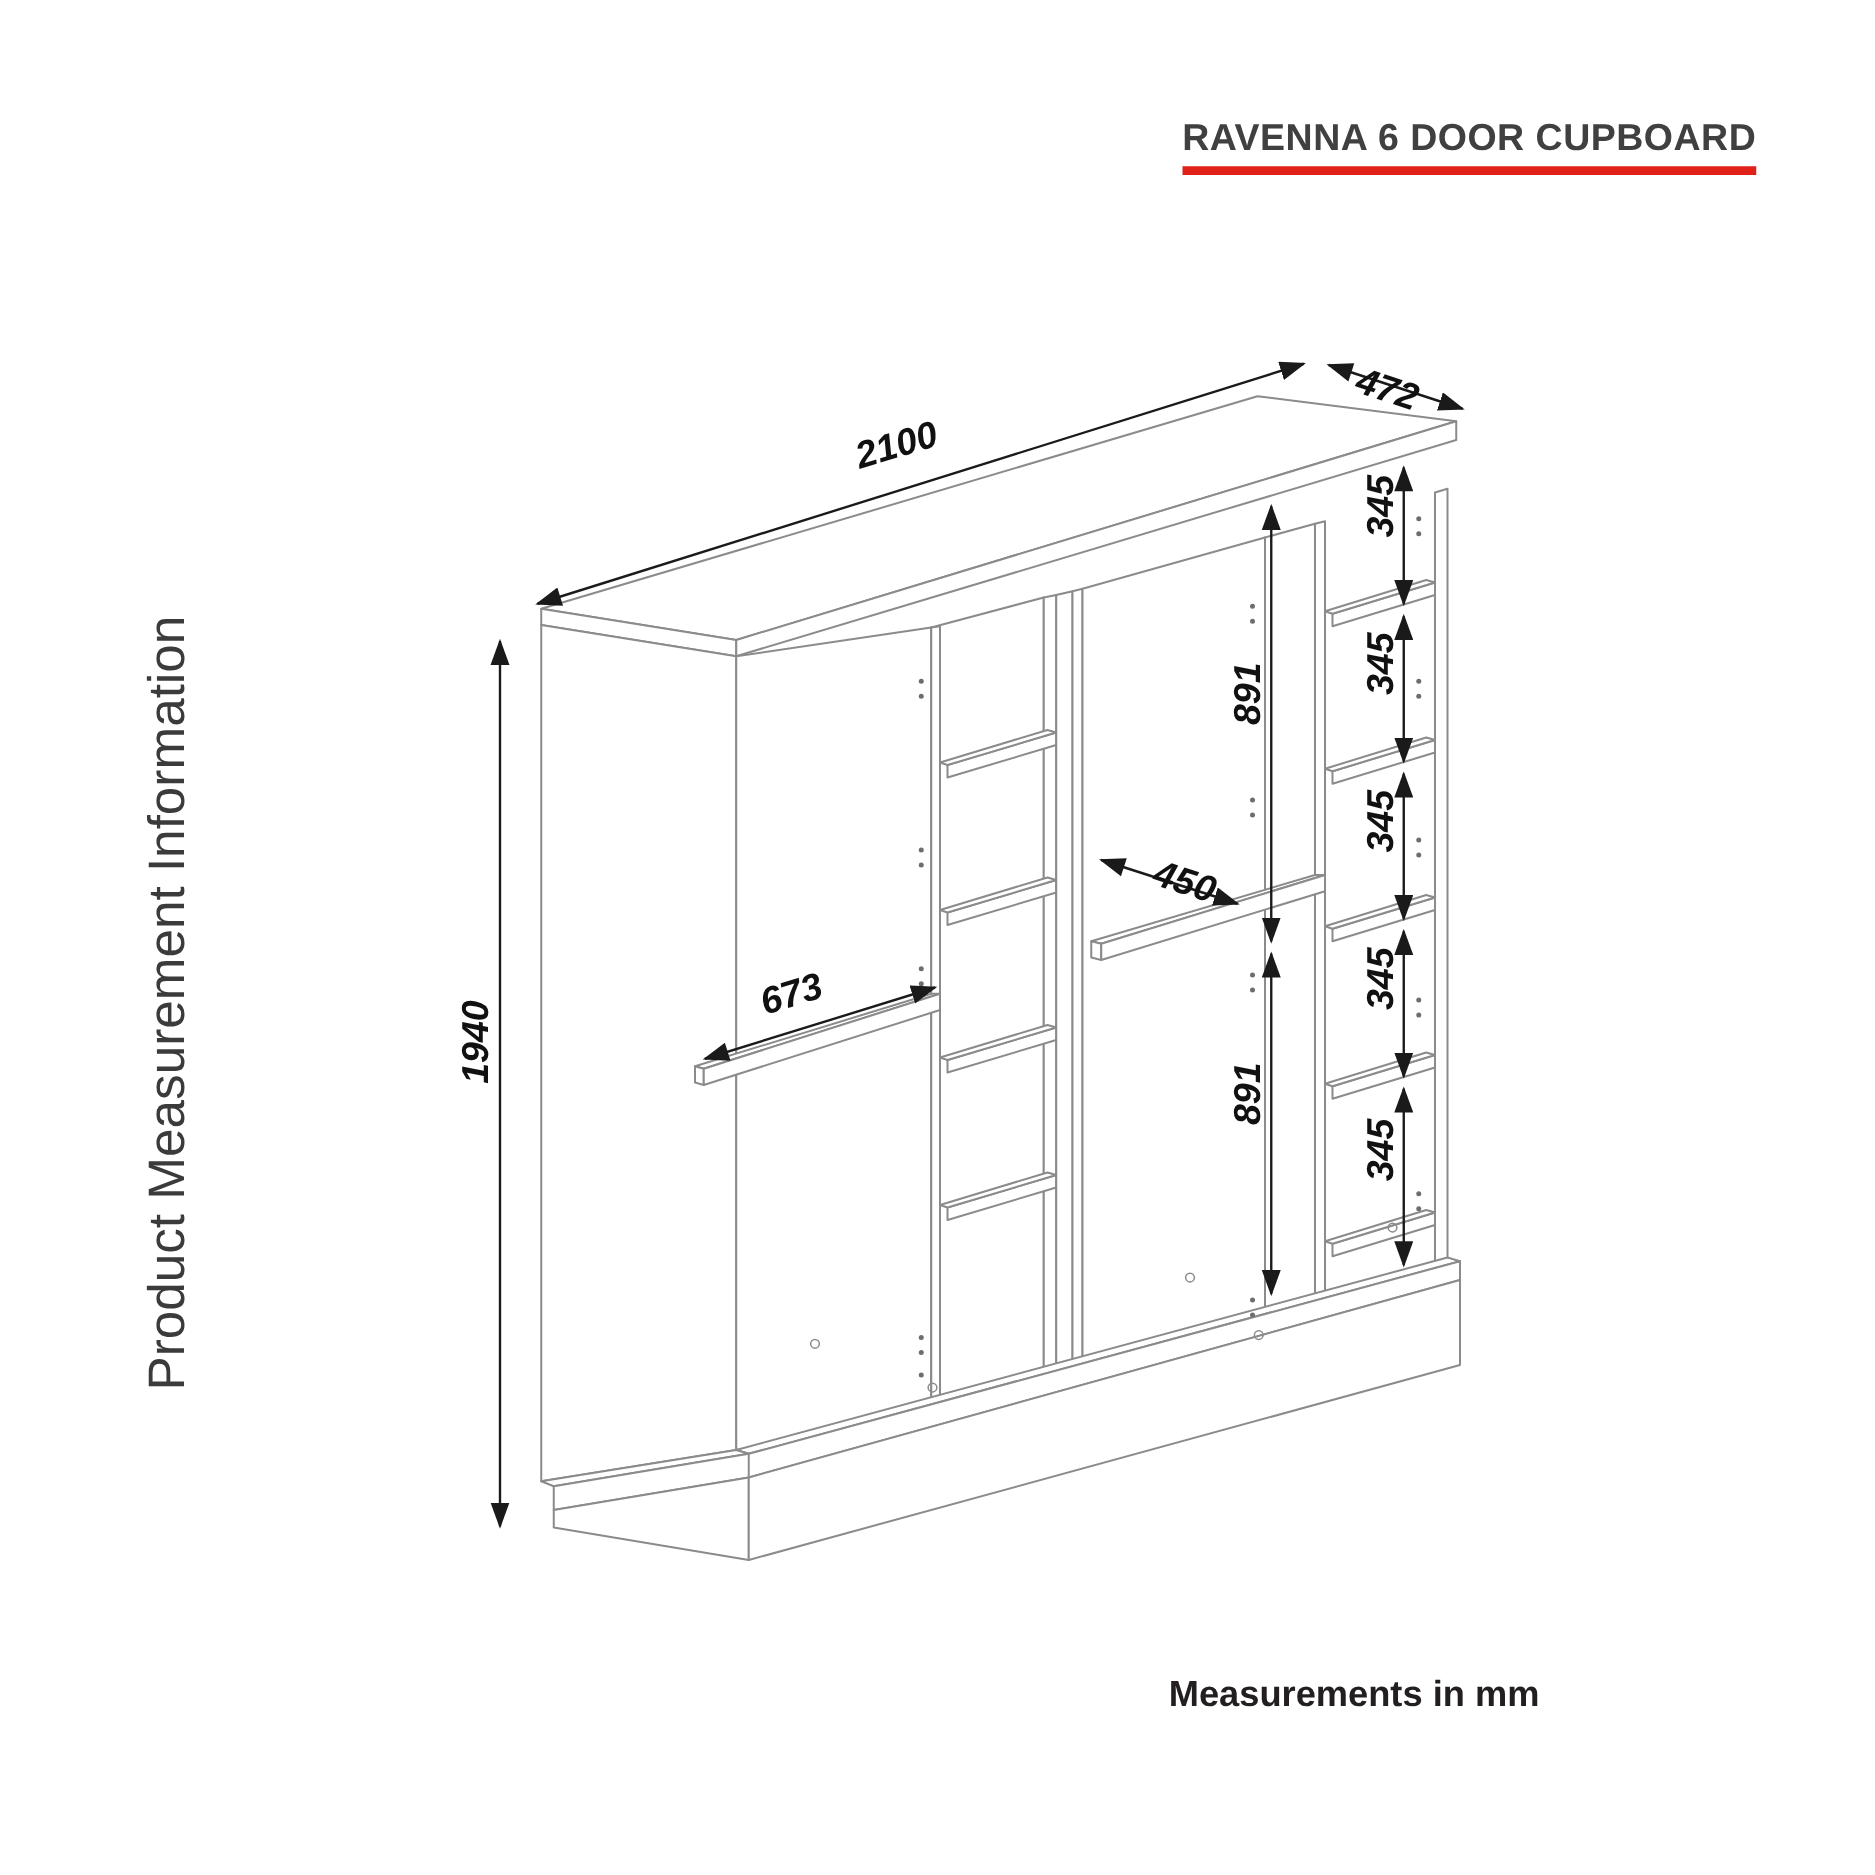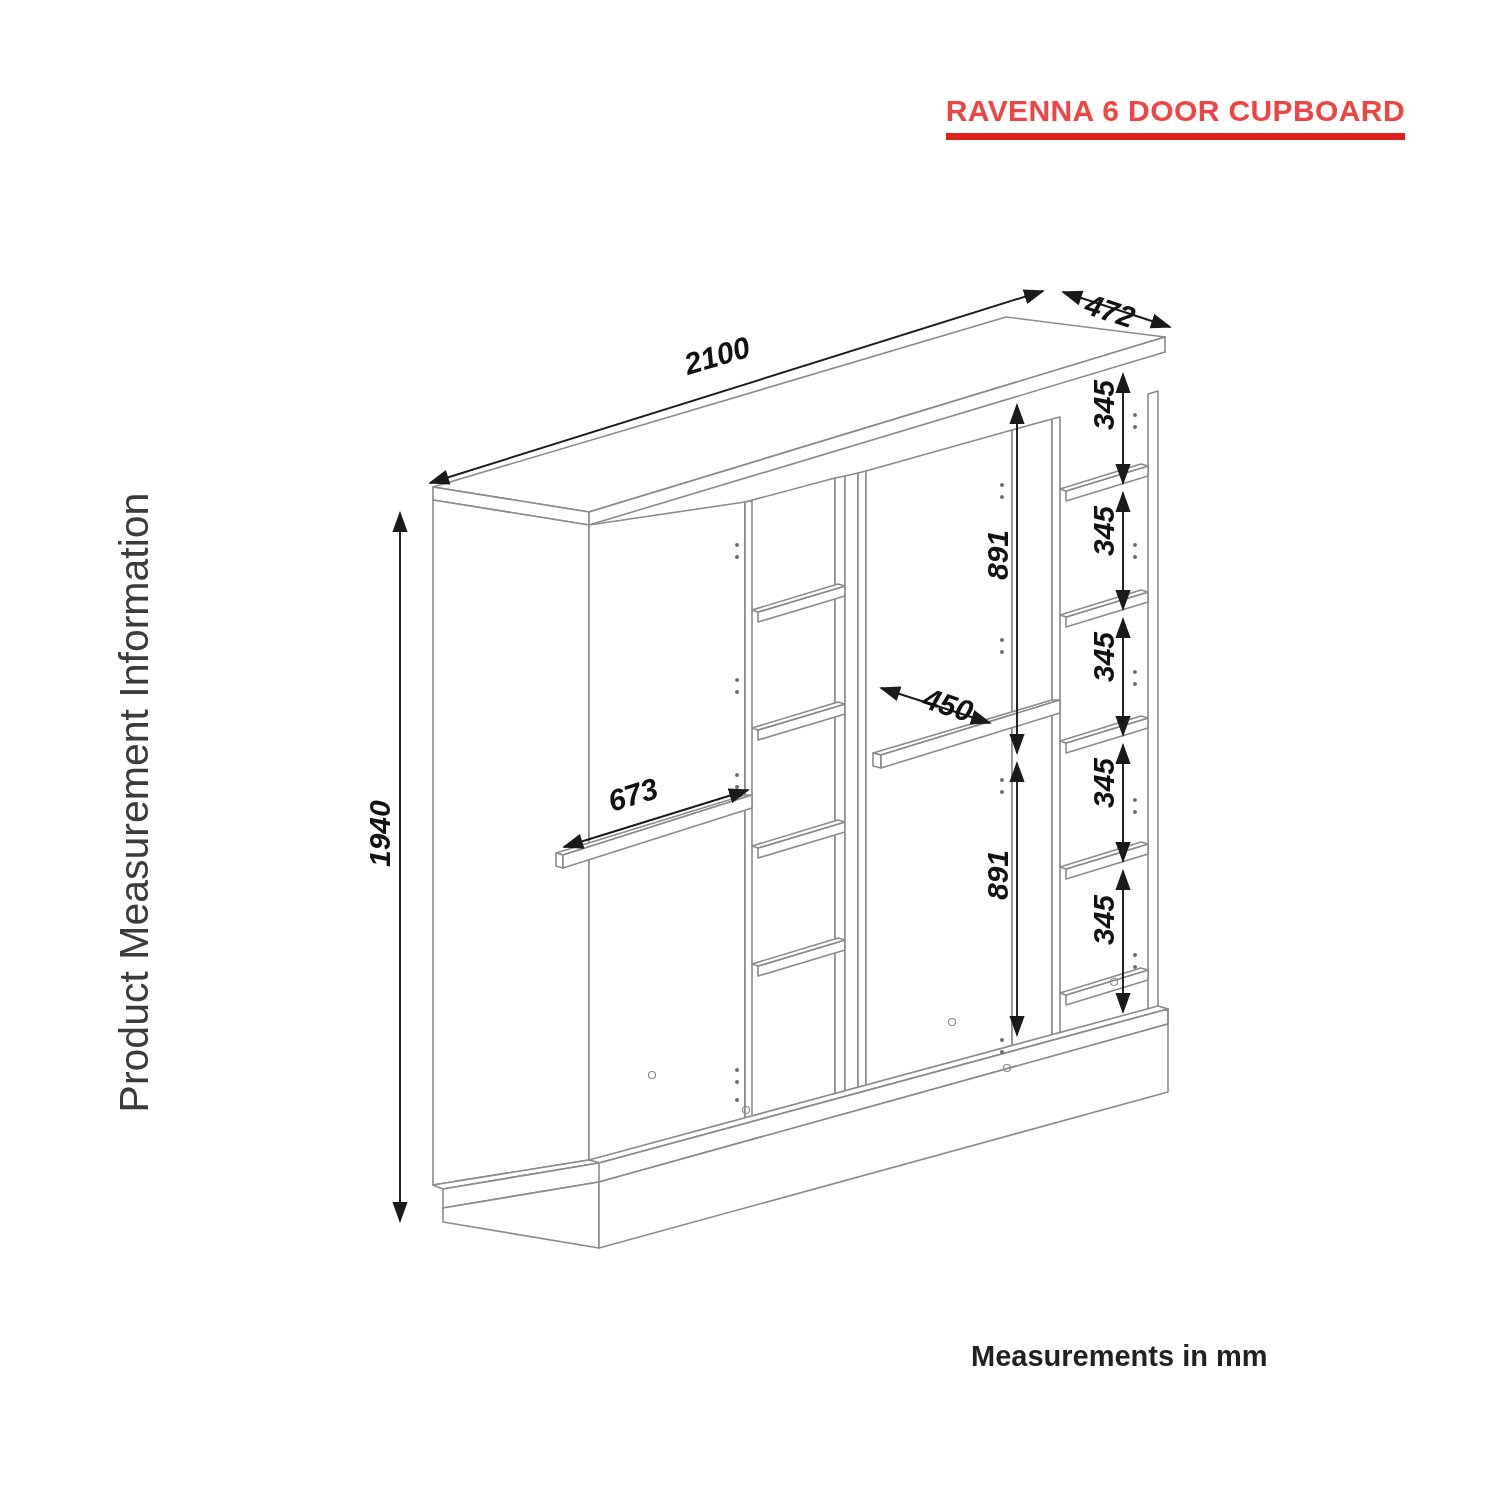--- a/index.html
+++ b/index.html
@@ -7,39 +7,39 @@
     width:1500px;height:1500px;background:#ffffff;
     font-family:"Liberation Sans", sans-serif;
     overflow:hidden;position:relative;
   }
   #sheet{position:absolute;inset:0;}
 
   
   .title-block{position:absolute;right:95px;top:96px;text-align:right;}
   .title-text{
     font-family:"Liberation Sans", sans-serif;
-    font-size:30px;font-weight:bold;color:#ef4444;
+    font-size:30px;font-weight:bold;color:#404040;
     letter-spacing:0.4px;white-space:nowrap;line-height:1;
   }
   .title-rule{height:7px;background:#e0211a;margin-top:7px;width:100%;}
 
   
   .side-caption{
     position:absolute;left:-246px;top:779px;width:760px;
     transform:rotate(-90deg);transform-origin:center center;
     text-align:center;white-space:nowrap;
     font-size:41px;color:#3b3b3b;font-weight:400;
     font-family:"Liberation Sans", sans-serif;
   }
 
   
   .foot-caption{
     position:absolute;left:935px;top:1340px;
     font-size:29px;font-weight:bold;color:#231f20;
-    white-space:nowrap;font-family:"Liberation Sans", sans-serif;margin-left:36px;
+    white-space:nowrap;font-family:"Liberation Sans", sans-serif;
   }
 
   
   #drawing{position:absolute;left:0;top:0;width:1500px;height:1500px;}
   .ln{fill:none;stroke:#8b8b8b;stroke-width:1.6;stroke-linecap:round;stroke-linejoin:round;}
   .face{fill:#ffffff;stroke:#8b8b8b;stroke-width:1.6;stroke-linejoin:round;}
   .dim{fill:none;stroke:#1a1a1a;stroke-width:1.9;}
   .dimhead{fill:#1a1a1a;}
   .hole{fill:none;stroke:#8b8b8b;stroke-width:1.2;}
   .dot{fill:#6d6d6d;}

